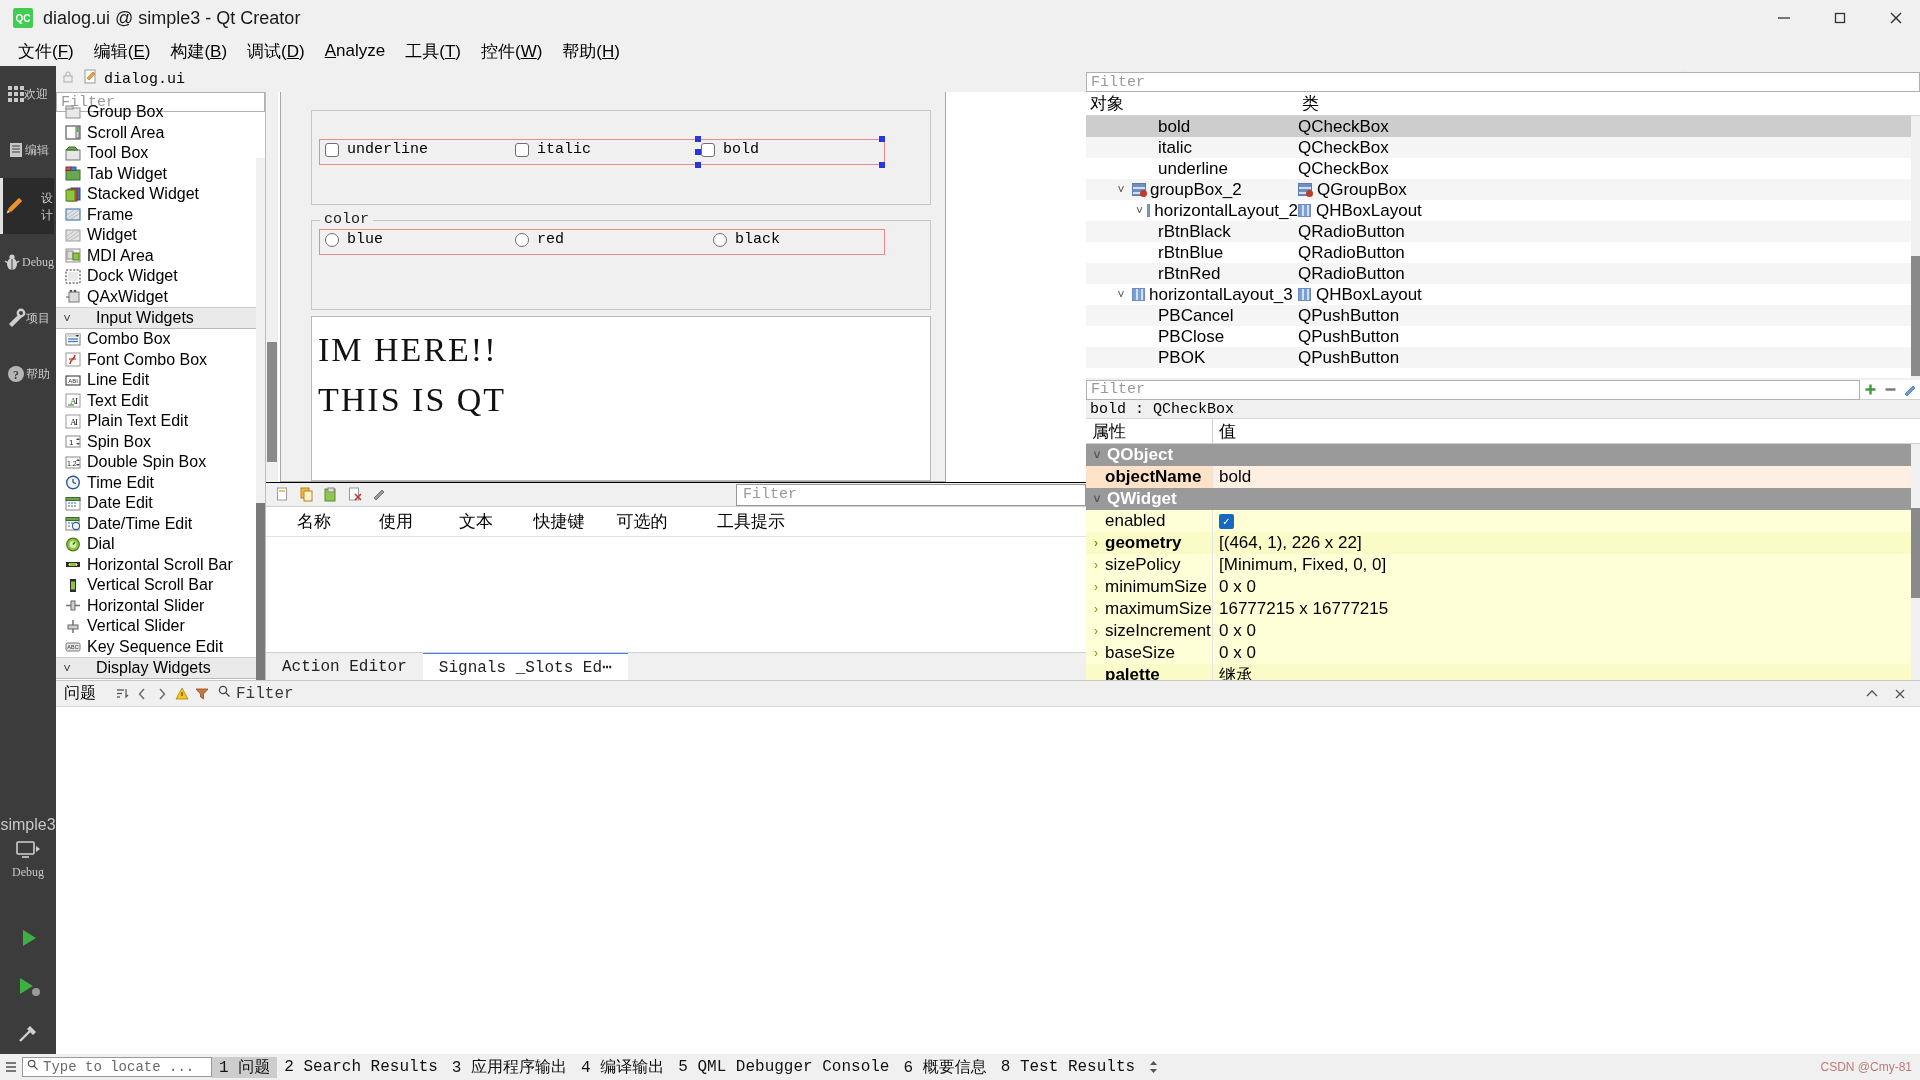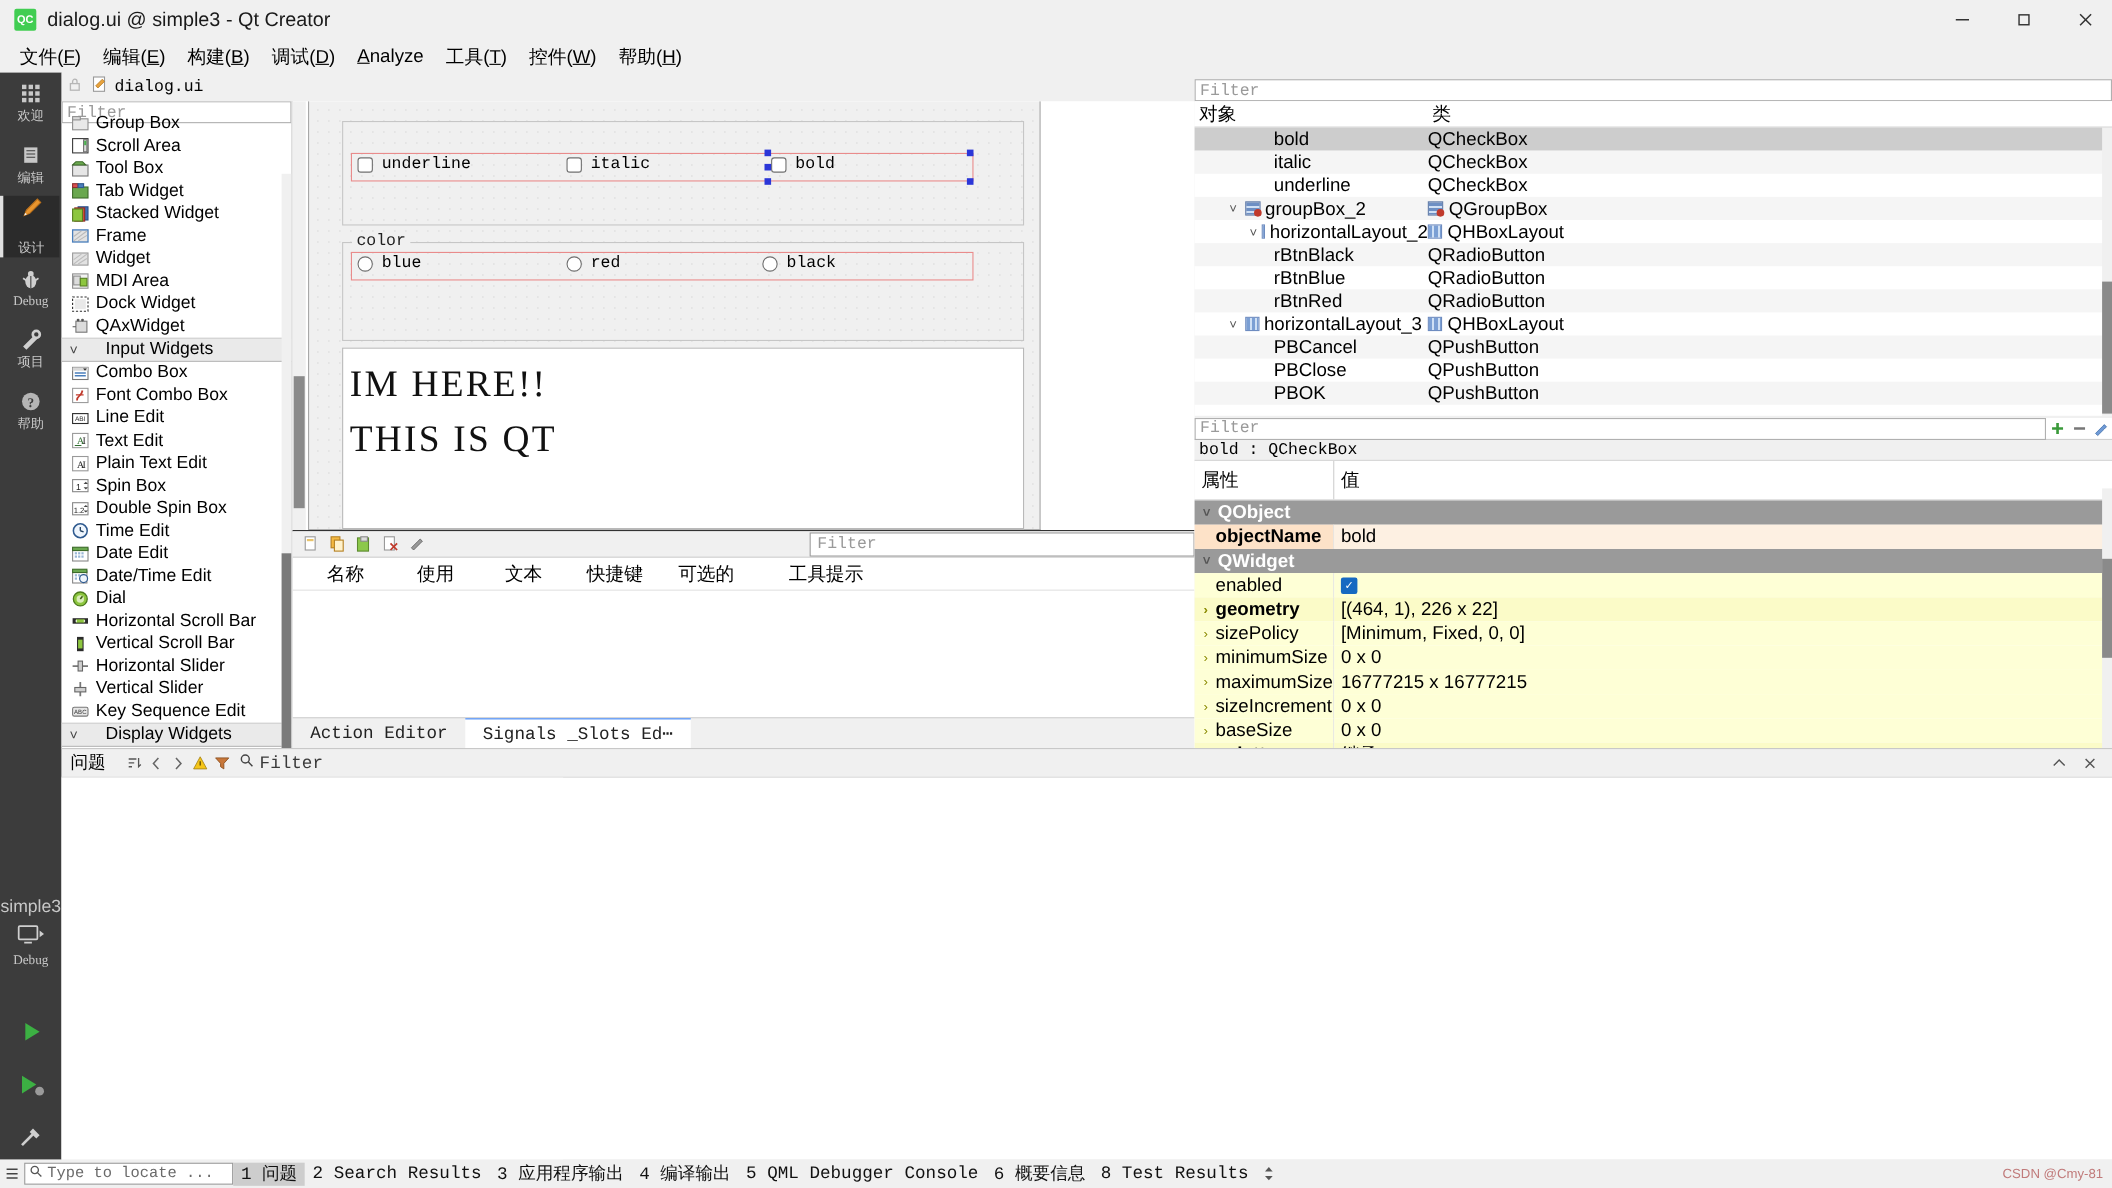--- a/index.html
+++ b/index.html
@@ -28,21 +28,21 @@
 
   
   .menubar { position:absolute; left:0; top:36px; width:1920px; height:30px;
     background:#f0f0f0; display:flex; align-items:center; padding-left:8px; }
   .menu-item { padding:3px 10px; font-size:17px; color:#000; white-space:nowrap; }
   .menu-item u { text-decoration:underline; }
 
   
   .modebar { position:absolute; left:0; top:66px; width:56px; height:1014px;
     background:#3c3c3c; }
-  .mode { width:56px; height:56px; display:flex; flex-direction:column;
+  .mode { width:56px; height:56px; display:flex; 
     align-items:center; justify-content:center; color:#c8c8c8; font-size:12px; }
   .mode.sel { background:#2b2b2b; border-left:3px solid #e0e0e0; width:54px;gap:16px; }
   .mode .glyph { height:22px; display:flex; align-items:center; justify-content:center; }
   .mode .mlabel { margin-top:1px; font-size:12px; letter-spacing:0; }
   .mode.en .mlabel { font-family:"Liberation Serif", serif; }
 
   .grid-icon { display:grid; grid-template-columns:repeat(3,4px); grid-template-rows:repeat(3,4px);
     gap:2px; }
   .grid-icon i { background:#c8c8c8; display:block; }
 
@@ -159,21 +159,21 @@
     background:#fff; }
   .pe-toolbar { height:20px; display:flex; align-items:center; background:#fff;
     border-bottom:1px solid #d0d0d0; }
   .pe-filter { flex:1; height:20px; border:1px solid #b0b0b0; background:#fff;
     display:flex; align-items:center; padding-left:4px;
     font-family:"Liberation Mono", monospace; font-size:15px; color:#9a9a9a; }
   .pe-btn { width:20px; height:20px; display:flex; align-items:center; justify-content:center; }
   .pe-objline { height:19px; background:#f0f0f0; display:flex; align-items:center;
     padding-left:4px; font-family:"Liberation Mono", monospace; font-size:15px;
     border-bottom:1px solid #d5d5d5; }
-  .pe-head { height:36px; display:flex; border-bottom:1px solid #cfcfcf; }
+  .pe-head { height:25px; display:flex; border-bottom:1px solid #cfcfcf; }
   .pe-head div { font-size:17px; display:flex; align-items:center; padding-left:6px; }
   .pe-k { width:127px; border-right:1px solid #cfcfcf; }
   .pe-v { flex:1; }
   .pe-row { height:22px; display:flex; align-items:stretch; font-size:17px; }
   .pe-row .k { width:127px; display:flex; align-items:center; gap:3px;
     border-right:1px solid #e4e4e4; padding-left:4px; white-space:nowrap; }
   .pe-row .v { flex:1; display:flex; align-items:center; padding-left:6px; white-space:nowrap; }
   .pe-group { background:#9a9a9a; color:#fff; font-weight:bold; }
   .pe-group .k { border-right:none; }
   .pe-row.hl .k { background:#fde2c8; font-weight:bold; }
@@ -789,21 +789,21 @@
       </div>
       <div class="selrect" style="left:38px; top:137px; width:566px; height:26px;"></div>
       <div class="ctrl" style="left:44px; top:139px;">
         <span class="rbtn"></span>
         <span>blue</span>
       </div>
       <div class="ctrl" style="left:234px; top:139px;">
         <span class="rbtn"></span>
         <span>red</span>
       </div>
-      <div class="ctrl" style="left:412px; top:139px;">
+      <div class="ctrl" style="left:432px; top:139px;">
         <span class="rbtn"></span>
         <span>black</span>
       </div>
 
       <div class="textbox" style="left:30px; top:224px; width:620px; height:165px;">
         <div class="tline" style="margin-top:14px;">IM HERE!!</div>
         <div class="tline" style="margin-top:12px;">THIS IS  QT</div>
       </div>
     </div>
   </div>

